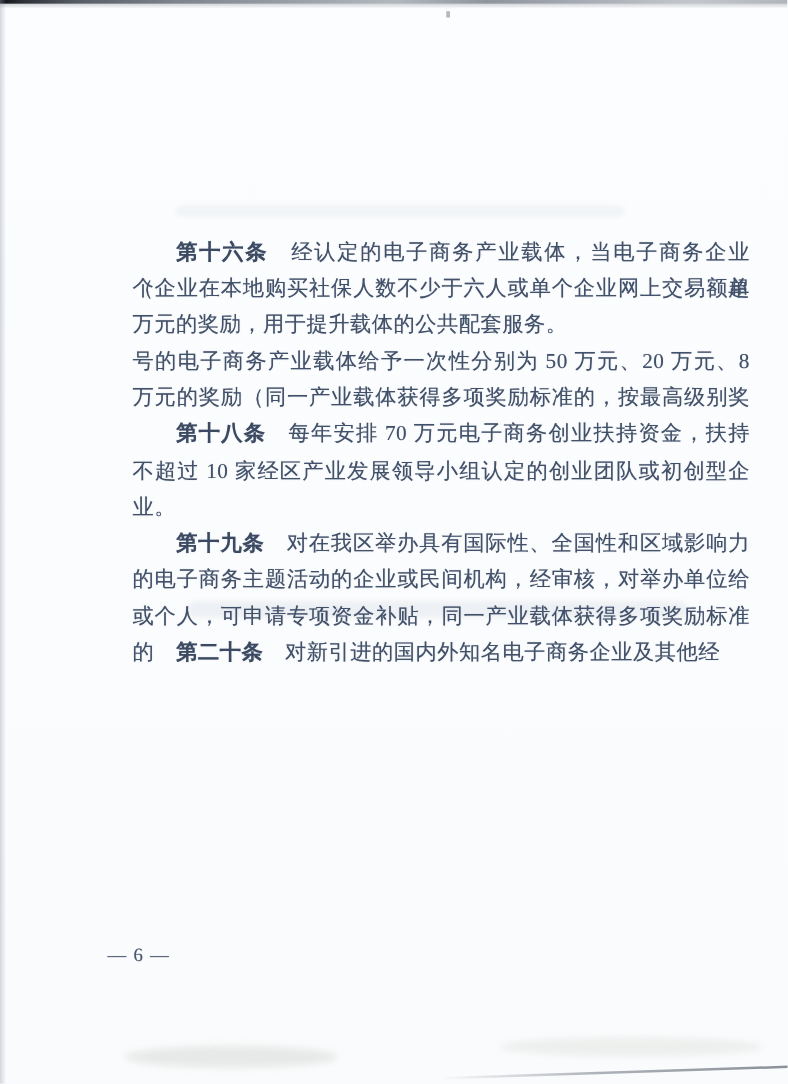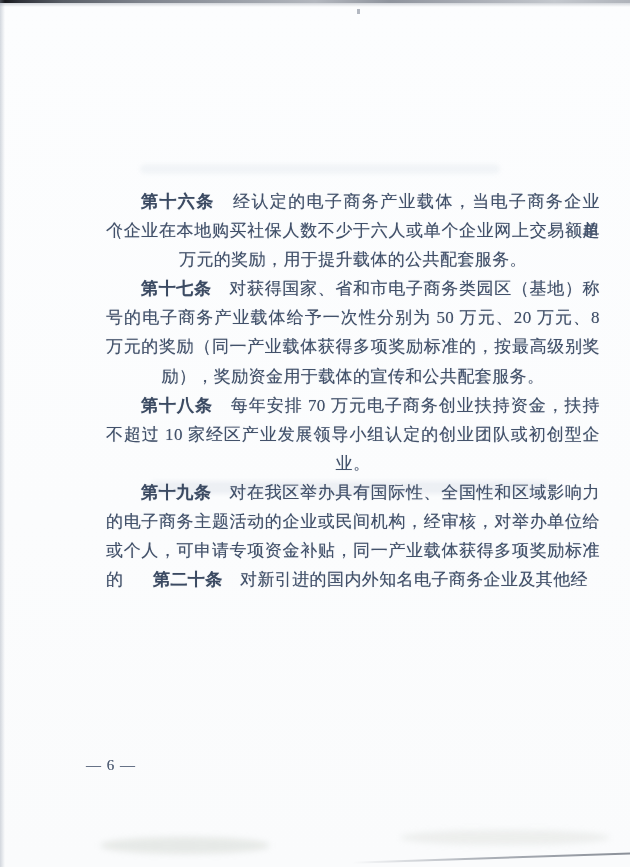--- a/index.html
+++ b/index.html
@@ -49,21 +49,21 @@
     font-size: 20px; font-weight: bold; color: #3c4b63;
     letter-spacing: 1.5px;
     text-shadow: 0 0 0.7px rgba(60,75,99,0.55);
   }
   .body-text {
     position: absolute; top: 187px; left: 106px; width: 494px;
     color: #42516a; font-size: 17px; letter-spacing: 0.4px;
     text-shadow: 0 0 0.7px rgba(66,81,106,0.50);
   }
   .body-text p { margin: 0; }
-  .line { height: 29.1px; line-height: 29.1px; text-align: center; }
+  .line { height: 29.1px; line-height: 29.1px; text-align: left; }
   .line.fill { text-align: justify; text-align-last: justify; }
   .line.first { text-indent: 35px; }
   .art-head { font-weight: bold; color: #3b4a62; }
 
   .page-number {
     position: absolute; top: 757px; left: 86px;
     font-size: 15px; color: #4a5870; letter-spacing: 1px;
     text-shadow: 0 0 0.6px rgba(74,88,112,0.5);
   }
 </style>
@@ -82,24 +82,22 @@
   <div class="ghost ghost-2"></div>
   <div class="speck"></div>
 
 
   <div class="body-text">
 
     <p class="line fill first"><span class="art-head">第十六条</span><span>　经认定的电子商务产业载体，当电子商务企业（单</span></p>
     <p class="line fill">个企业在本地购买社保人数不少于六人或单个企业网上交易额超</p>
     <p class="line">万元的奖励，用于提升载体的公共配套服务。</p>
 
-    <p class="line fill first"><span class="art-head">第十七条</span><span>　对获得国家、省和市电子商务类园区（基地）称</span></p>
     <p class="line fill">号的电子商务产业载体给予一次性分别为 50 万元、20 万元、8</p>
     <p class="line fill">万元的奖励（同一产业载体获得多项奖励标准的，按最高级别奖</p>
-    <p class="line">励），奖励资金用于载体的宣传和公共配套服务。</p>
 
     <p class="line fill first"><span class="art-head">第十八条</span><span>　每年安排 70 万元电子商务创业扶持资金，扶持</span></p>
     <p class="line fill">不超过 10 家经区产业发展领导小组认定的创业团队或初创型企</p>
     <p class="line">业。</p>
 
     <p class="line fill first"><span class="art-head">第十九条</span><span>　对在我区举办具有国际性、全国性和区域影响力</span></p>
     <p class="line fill">的电子商务主题活动的企业或民间机构，经审核，对举办单位给</p>
     <p class="line fill">或个人，可申请专项资金补贴，同一产业载体获得多项奖励标准的</p>
 
     <p class="line first"><span class="art-head">第二十条</span><span>　对新引进的国内外知名电子商务企业及其他经</span></p>

